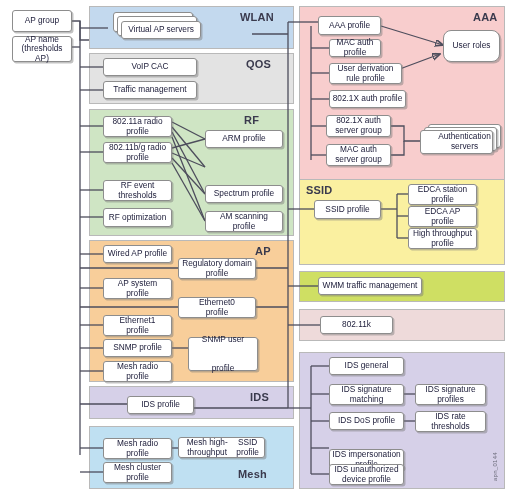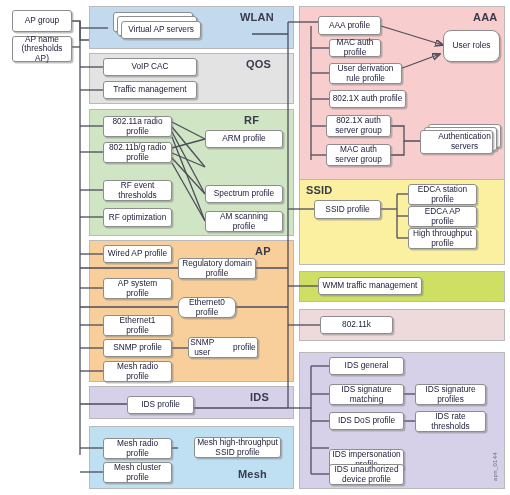--- a/index.html
+++ b/index.html
@@ -236,42 +236,42 @@
   </div>
   <div class="node" style="left:103px;top:361px;width:69px;height:21px;flex-direction:column;">
     <span>Mesh radio</span>
     <span>profile</span>
   </div>
 
   <div class="node" style="left:178px;top:258px;width:78px;height:21px;flex-direction:column;">
     <span>Regulatory domain</span>
     <span>profile</span>
   </div>
-  <div class="node" style="left:178px;top:297px;width:58px;height:21px;flex-direction:column;border-radius:7px;">
+  <div class="node" style="left:178px;top:297px;width:78px;height:21px;flex-direction:column;">
     <span>Ethernet0</span>
     <span>profile</span>
   </div>
-  <div class="node" style="left:188px;top:337px;width:70px;height:21px;flex-direction:row;gap:19px;">
+  <div class="node" style="left:188px;top:337px;width:70px;height:34px;flex-direction:column;gap:19px;">
     <span>SNMP user</span>
     <span>profile</span>
   </div>
 
   <div class="node" style="left:127px;top:396px;width:67px;height:18px;">
     <span>IDS profile</span>
   </div>
 
   <div class="node" style="left:103px;top:438px;width:69px;height:21px;flex-direction:column;">
     <span>Mesh radio</span>
     <span>profile</span>
   </div>
   <div class="node" style="left:103px;top:462px;width:69px;height:21px;flex-direction:column;">
     <span>Mesh cluster</span>
     <span>profile</span>
   </div>
-  <div class="node" style="left:194px;top:437px;width:87px;height:21px;flex-direction:column;">
+  <div class="node" style="left:178px;top:437px;width:87px;height:21px;flex-direction:row;">
     <span>Mesh high-throughput</span>
     <span>SSID profile</span>
   </div>
 
   <div class="node" style="left:318px;top:16px;width:63px;height:19px;">
     <span>AAA profile</span>
   </div>
   <div class="node" style="left:329px;top:39px;width:52px;height:18px;">
     <span>MAC auth profile</span>
   </div>

